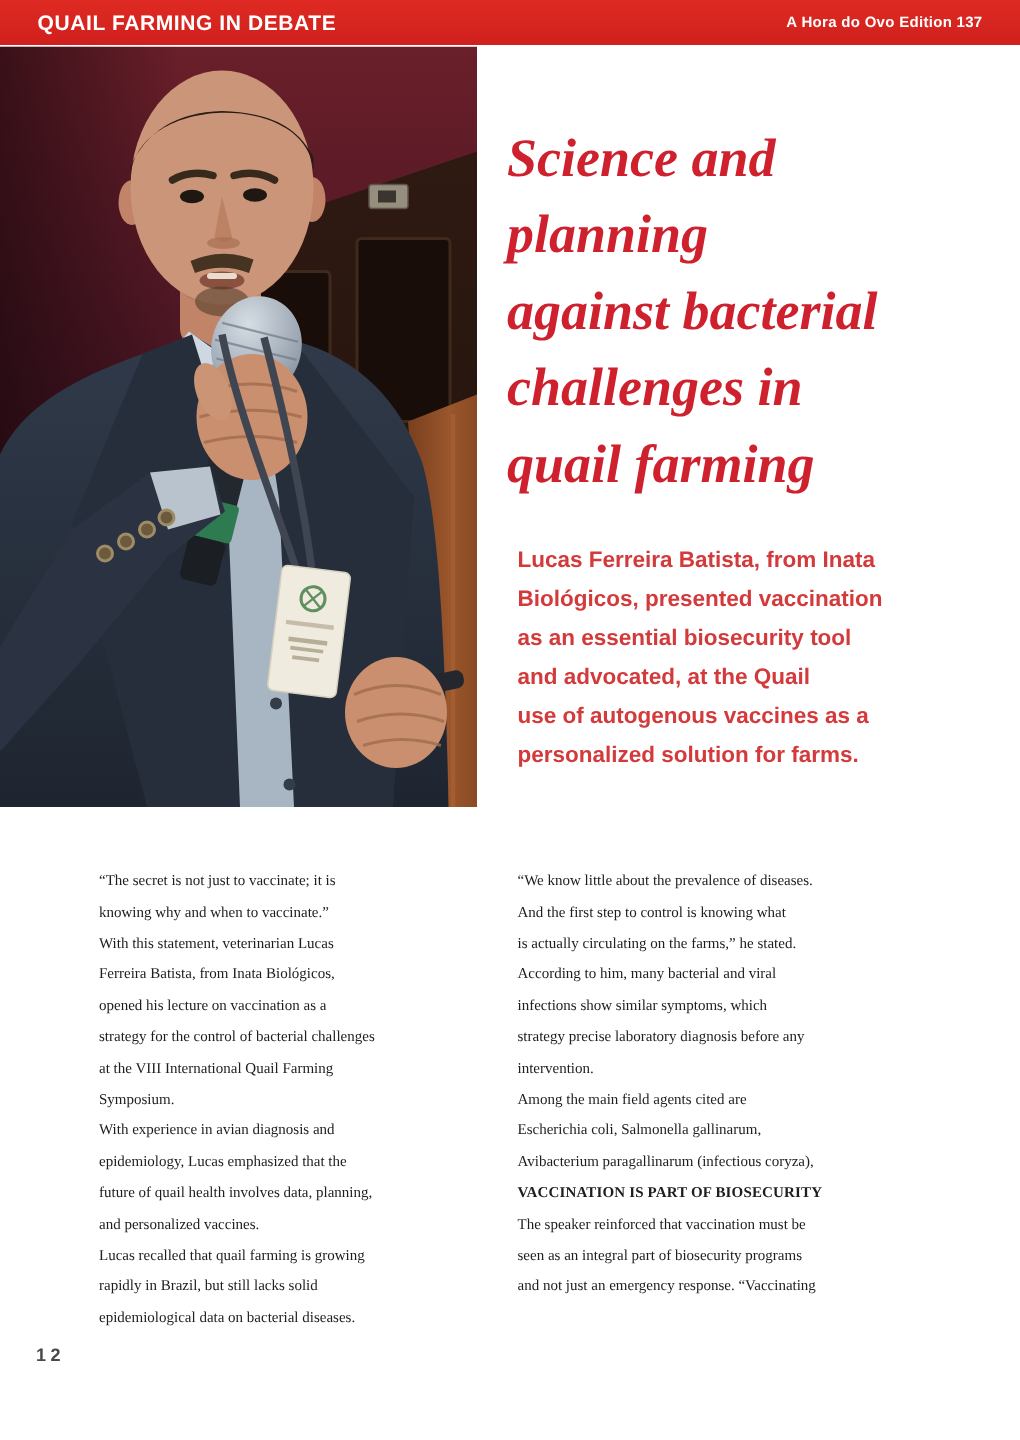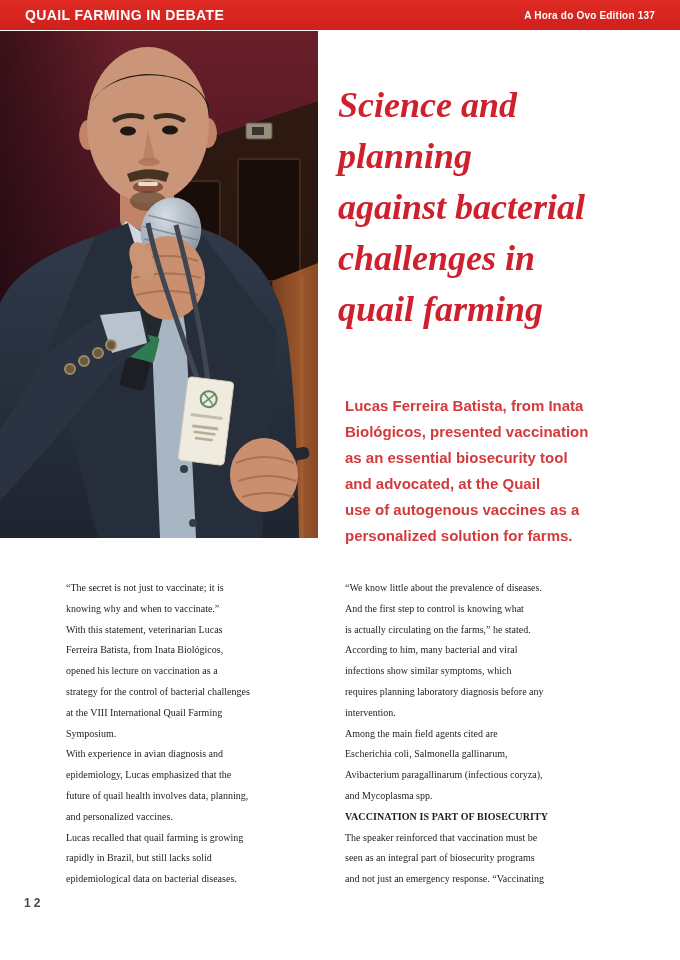--- a/index.html
+++ b/index.html
@@ -22,21 +22,21 @@
   
   .headline{
     position:absolute;left:338px;top:56px;width:320px;
     font-family:"Liberation Serif",serif;font-style:italic;font-weight:700;
     font-size:36px;line-height:51px;color:#cf202e;
   }
   .headline .line{white-space:nowrap;}
   
   .standfirst{
     position:absolute;left:345px;top:361px;width:310px;
-    font-weight:700;font-size:15px;line-height:26px;color:#d33a3c;margin-top:32px;
+    font-weight:700;font-size:15px;line-height:26px;color:#d33a3c;
   }
   .standfirst .line{white-space:nowrap;}
   
   .bodycol{
     position:absolute;top:578px;
     font-family:"Liberation Serif",serif;font-size:10px;line-height:20.8px;
     color:#1d1d1d;
   }
   .bodycol .line{white-space:nowrap;}
   .bodycol.left{left:66px;width:270px;}
@@ -223,26 +223,25 @@
       <div class="line">epidemiological data on bacterial diseases.</div>
     </div>
 
   <div class="bodycol right">
 
   <div class="line">“We know little about the prevalence of diseases.</div>
       <div class="line">And the first step to control is knowing what</div>
       <div class="line">is actually circulating on the farms,” he stated.</div>
       <div class="line">According to him, many bacterial and viral</div>
       <div class="line">infections show similar symptoms, which</div>
-      <div class="line">requires planning laboratory diagnosis before any</div>
+      <div class="line">strategy precise laboratory diagnosis before any</div>
       <div class="line">intervention.</div>
       <div class="line">Among the main field agents cited are</div>
       <div class="line">Escherichia coli, Salmonella gallinarum,</div>
       <div class="line">Avibacterium paragallinarum (infectious coryza),</div>
-      <div class="line">and Mycoplasma spp.</div>
       <div class="line strong-line">VACCINATION IS PART OF BIOSECURITY</div>
       <div class="line">The speaker reinforced that vaccination must be</div>
       <div class="line">seen as an integral part of biosecurity programs</div>
       <div class="line">and not just an emergency response. “Vaccinating</div>
     </div>
 
   <div class="folio">12</div>
 
 </div>
 

